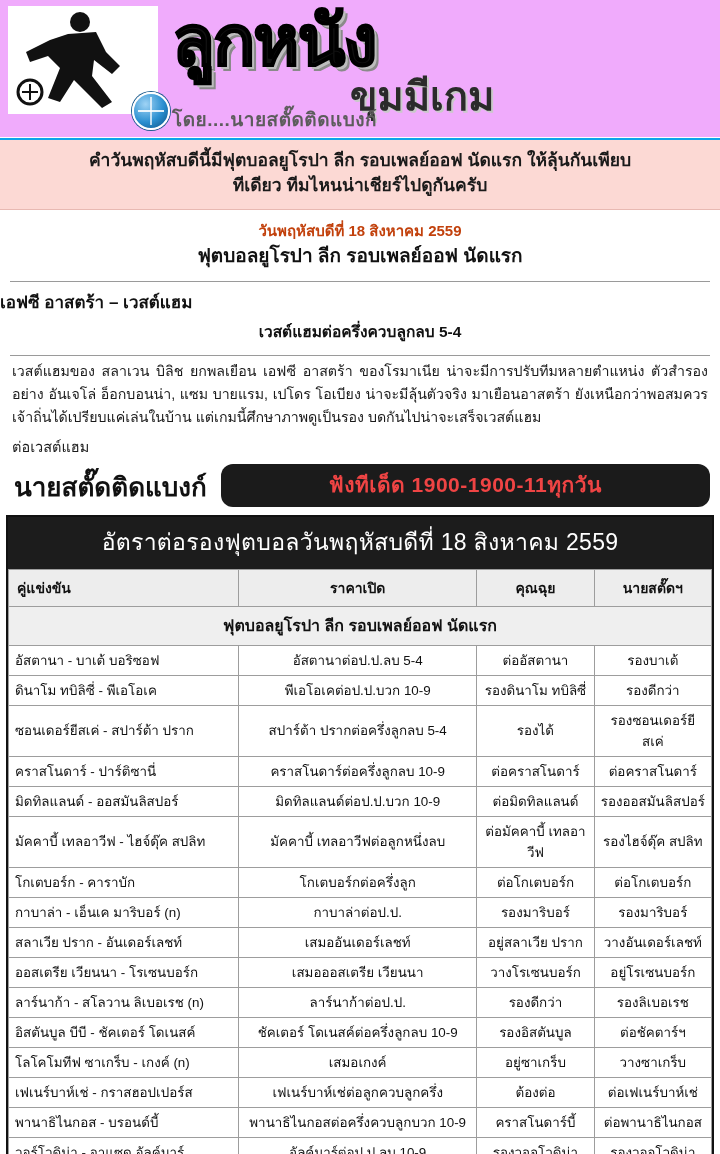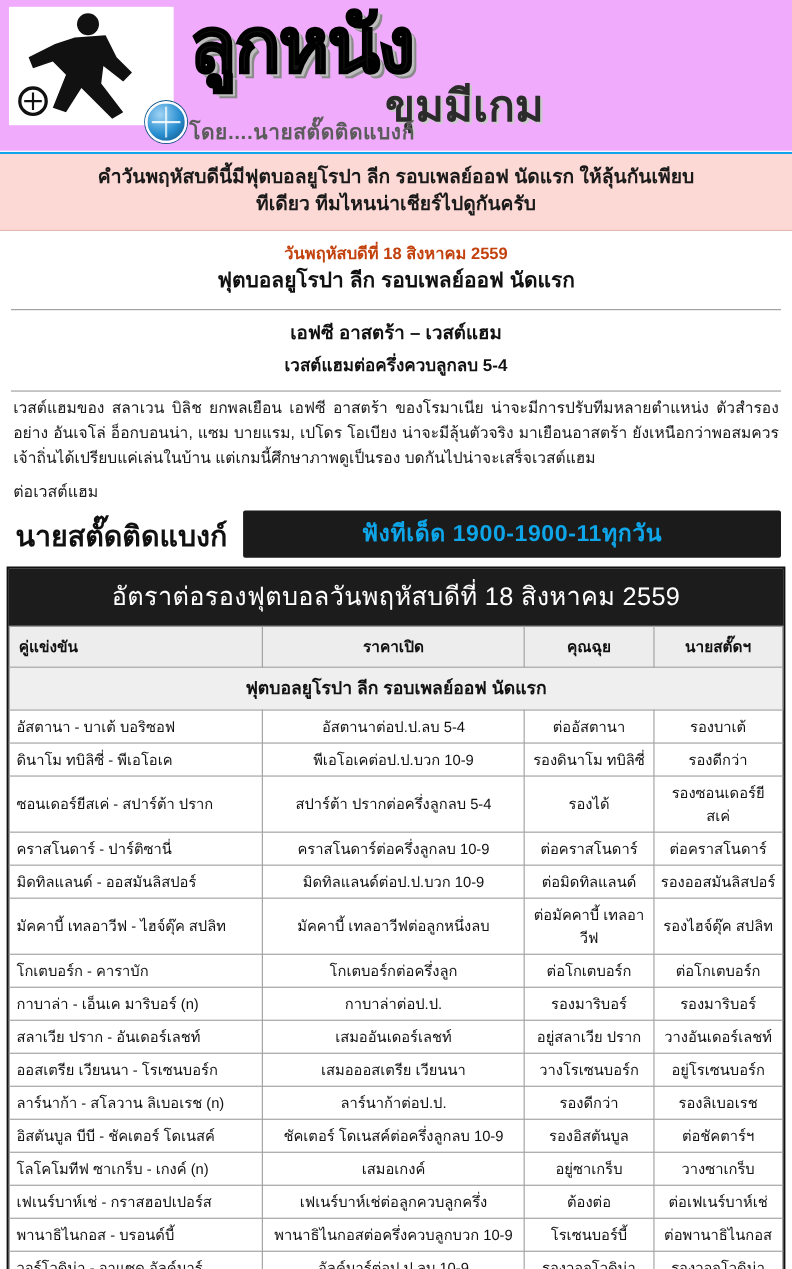--- a/index.html
+++ b/index.html
@@ -119,21 +119,20 @@
     font-weight: bold;
     color: #111;
     line-height: 1.5;
   }
   .rule {
     border: 0;
     border-top: 1px solid #9a9a9a;
     margin: 6px 10px 0 10px;
   }
   .match-line {
-    text-align: center;
     font-size: 17px;
     font-weight: bold;
     padding: 6px 0 2px 0;
     color: #111;
   }
   .odds-line {
     text-align: center;
     font-size: 15.5px;
     font-weight: bold;
     padding: 2px 0 5px 0;
@@ -163,25 +162,25 @@
     gap: 14px;
   }
   .expert-name {
     font-size: 26px;
     font-weight: bold;
     color: #111;
     white-space: nowrap;
   }
   .hotline {
     background: #1b1b1b;
-    color: #0ea5e9;
+    color: #ef4444;
     font-size: 21px;
     font-weight: bold;
     padding: 4px 16px 6px 16px;
-    border-radius: 2px;
+    border-radius: 12px;
     white-space: nowrap;
     letter-spacing: .5px;
     flex: 1;
     text-align: center;
   }
 
   
   .table-wrap {
     margin: 0 6px 0 6px;
     border: 2px solid #111;
@@ -370,21 +369,21 @@
           </tr>
           <tr>
             <td class="c-match">เฟเนร์บาห์เช่ - กราสฮอปเปอร์ส</td>
             <td class="c-open">เฟเนร์บาห์เช่ต่อลูกควบลูกครึ่ง</td>
             <td class="c-qua">ต้องต่อ</td>
             <td class="c-exp">ต่อเฟเนร์บาห์เช่</td>
           </tr>
           <tr>
             <td class="c-match">พานาธิไนกอส - บรอนด์บี้</td>
             <td class="c-open">พานาธิไนกอสต่อครึ่งควบลูกบวก 10-9</td>
-            <td class="c-qua">โรเซนบอร์บี้</td>
+            <td class="c-qua">คราสโนดาร์บี้</td>
             <td class="c-exp">ต่อพานาธิไนกอส</td>
           </tr>
           <tr>
             <td class="c-match">วอร์โวดิน่า - อาแซด อัลค์มาร์</td>
             <td class="c-open">อัลค์มาร์ต่อป.ป.ลบ 10-9</td>
             <td class="c-qua">รองวอจโวดิน่า</td>
             <td class="c-exp">รองวอจโวดิน่า</td>
           </tr>
         </tbody>
     </table>

